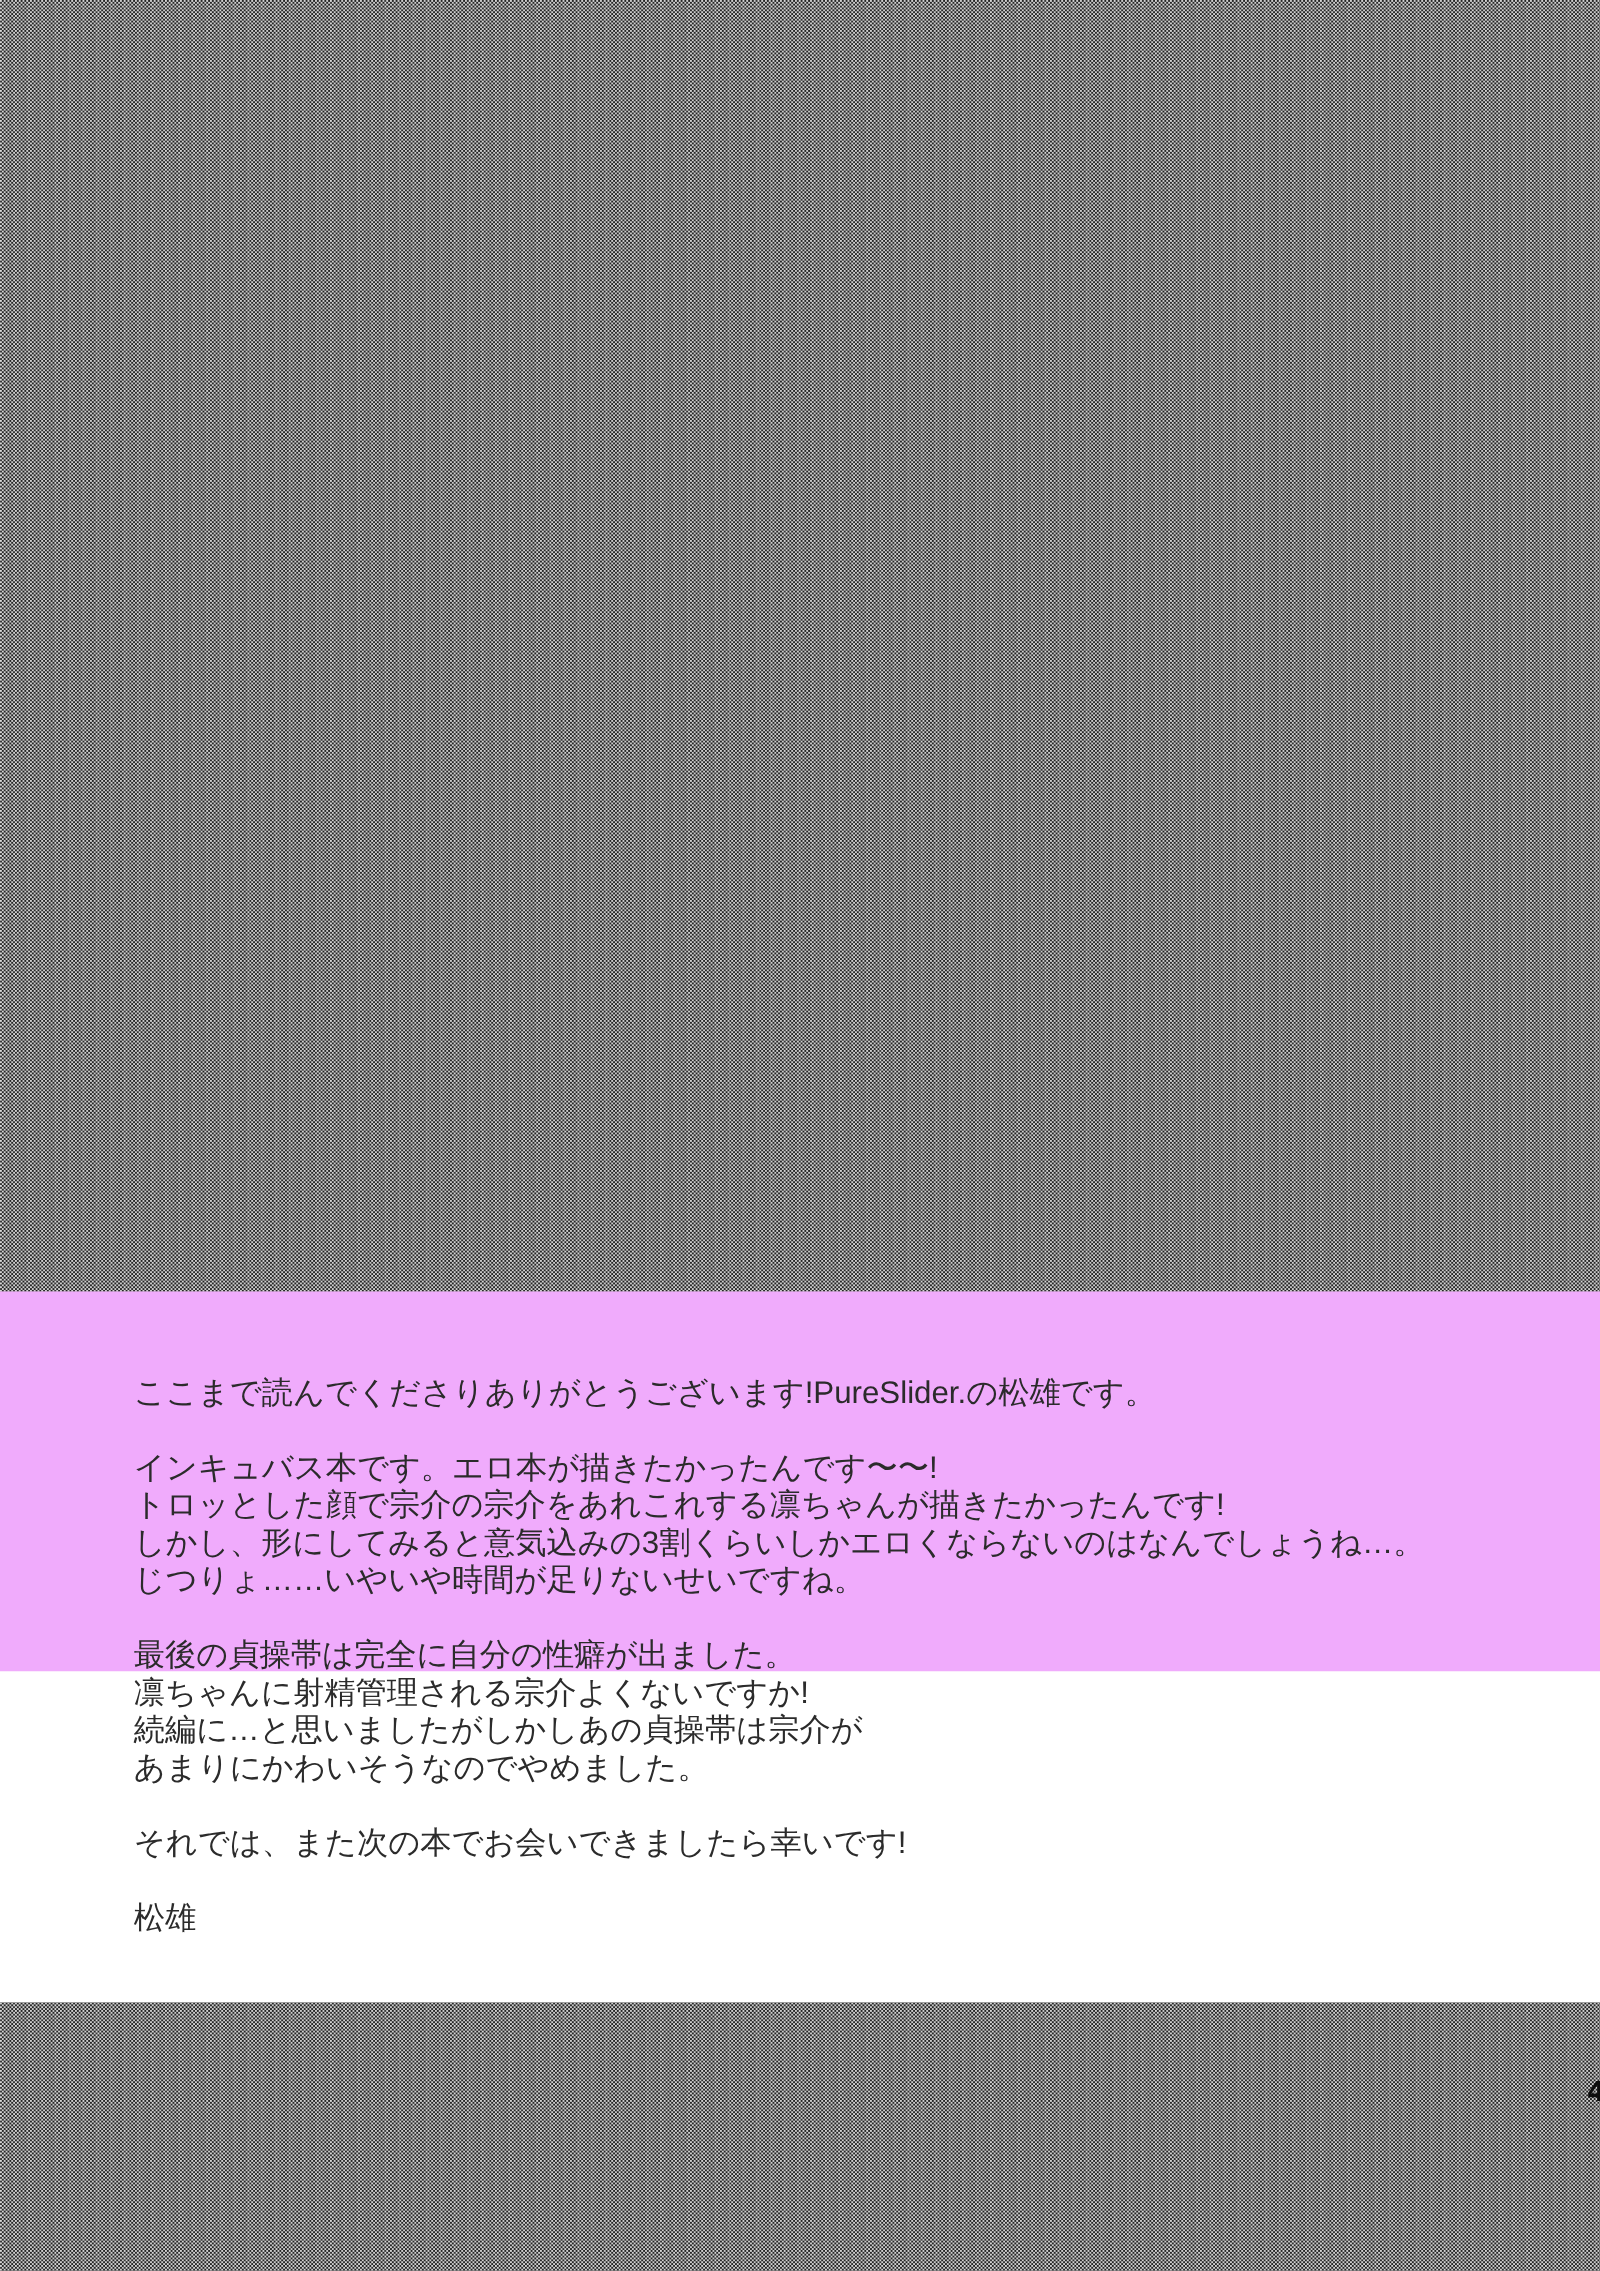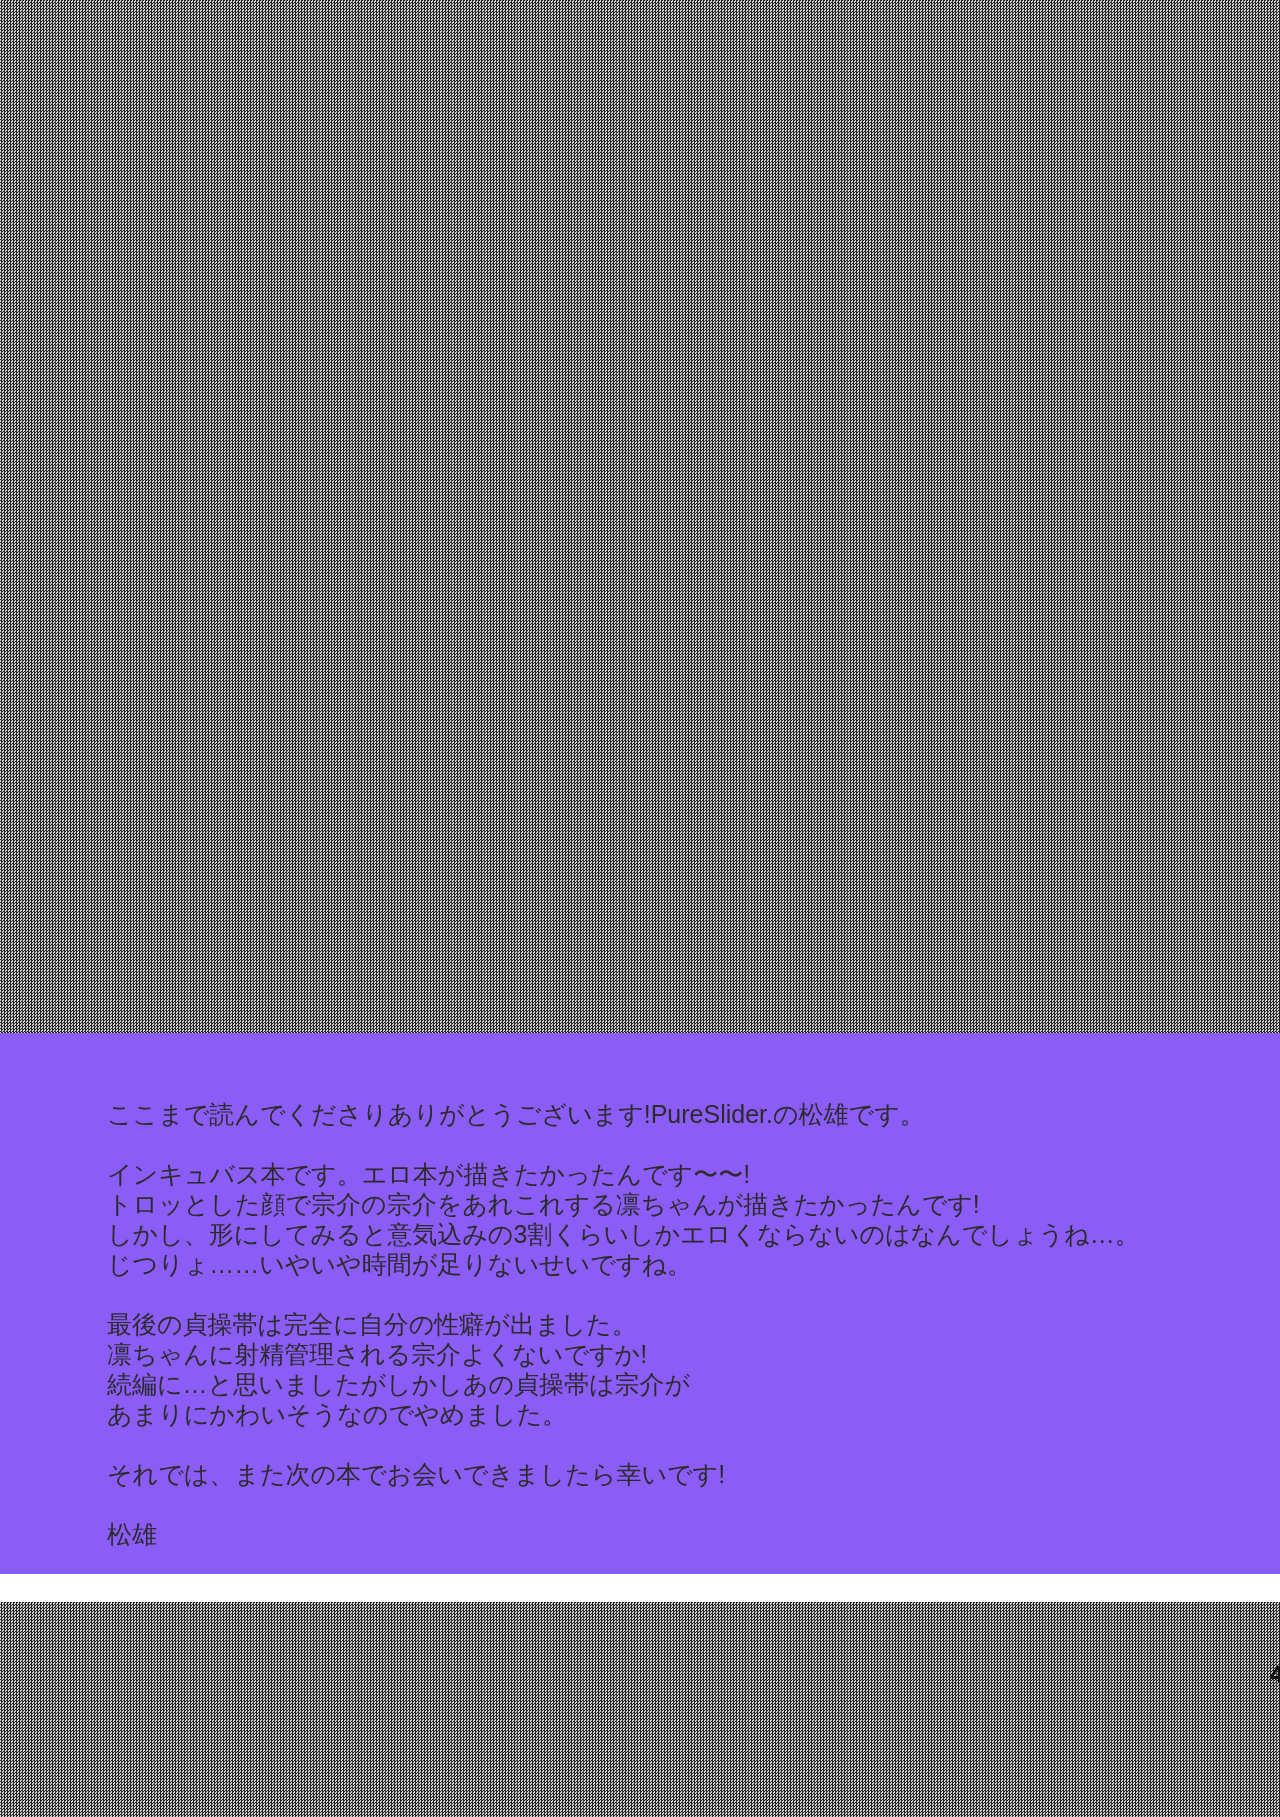--- a/index.html
+++ b/index.html
@@ -11,22 +11,22 @@
     height: 1817px;
     background: #ffffff;
     overflow: hidden;
     position: relative;
     font-family: "Liberation Sans", "DejaVu Sans", sans-serif;
   }
   .page {
     position: absolute;
     top: 0; left: 0;
     width: 1280px;
-    height: 1574px;
-    background: #8b5cf6;
+    height: 1337px;
+    background: #f0abfc;
   }
   
   .halftone {
     background-color: #868686;
     background-image:
       repeating-linear-gradient(90deg,
         rgba(255,255,255,0.10) 0px, rgba(255,255,255,0.10) 1px,
         rgba(0,0,0,0.00) 1px,  rgba(0,0,0,0.06) 11px),
       repeating-conic-gradient(#262626 0% 25%, #d2d2d2 0% 50%);
     background-size: 11px 100%, 3px 3px;

